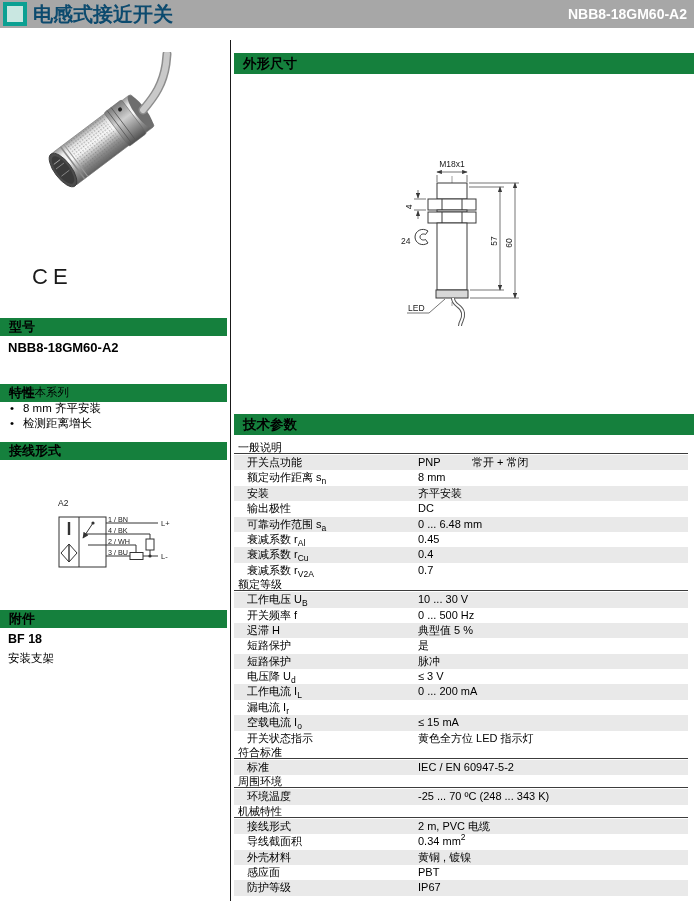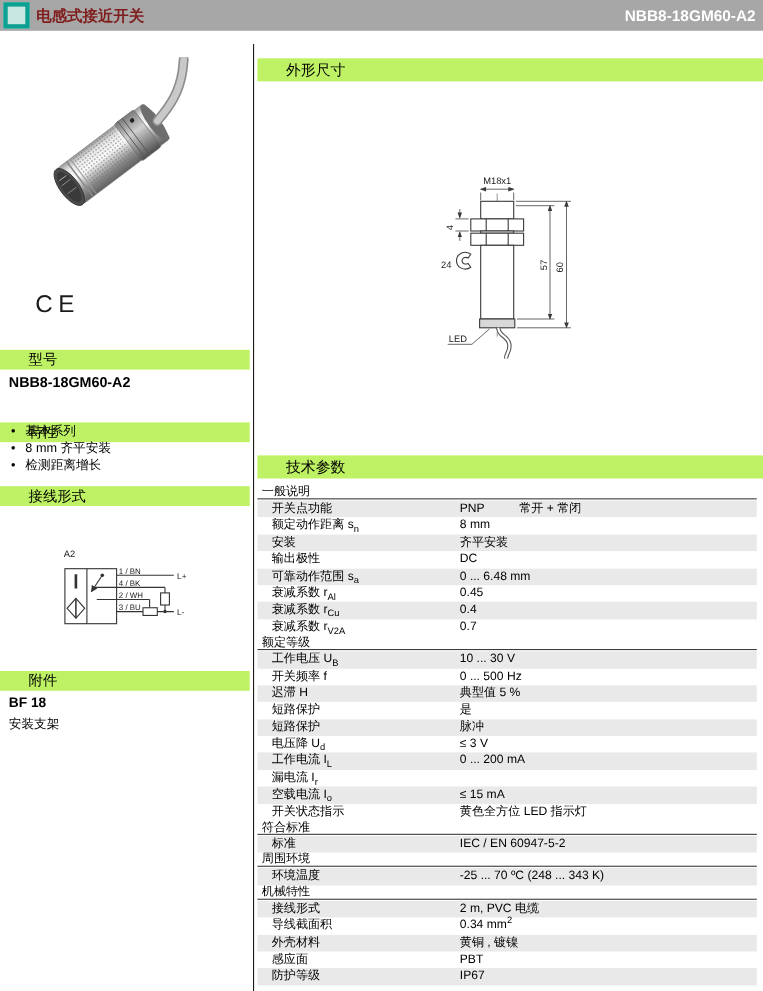--- a/index.html
+++ b/index.html
@@ -4,30 +4,30 @@
 <style>
   html,body{margin:0;padding:0;background:#fff;}
   .page{position:relative;width:694px;height:901px;background:#fff;overflow:hidden;
         font-family:"Liberation Sans",sans-serif;color:#000;}
 
   
   .topbar{position:absolute;left:0;top:0;width:694px;height:28px;background:#a7a7a7;}
   .topbar-icon{position:absolute;left:3px;top:2px;width:16px;height:16px;
                background:#c9e7e1;border:4px solid #0ba092;}
   .topbar-title{position:absolute;left:33px;top:0;height:28px;line-height:28px;
-                color:#7f1d1d;font-weight:bold;font-size:14px;}
+                color:#0c4a6e;font-weight:bold;font-size:20px;}
   .topbar-model{position:absolute;right:7px;top:0;height:28px;line-height:28px;
                 color:#fff;font-weight:bold;font-size:14px;}
 
   
   .vline{position:absolute;left:230px;top:40px;width:1px;height:861px;background:#1a1a1a;}
 
   
-  .secbar{position:absolute;background:#bef264;font-weight:normal;font-size:13px;
-          height:18px;line-height:18px;padding-left:26px;box-sizing:border-box;}
+  .secbar{position:absolute;background:#15803d;font-weight:bold;font-size:13px;
+          height:18px;line-height:18px;padding-left:9px;box-sizing:border-box;}
   .secbar.left{left:0;width:227px;}
   .secbar.right{left:234px;width:460px;height:21px;line-height:21px;font-size:13.5px;}
 
   .lefttext{position:absolute;left:8px;font-size:11.5px;}
   .bold{font-weight:bold;}
 
   
   .bullets{position:absolute;left:8px;top:385px;width:215px;font-size:11.5px;}
   .bullets div{line-height:15.5px;}
   .bullets div::before{content:"\2022";margin-right:9px;margin-left:2px;}

